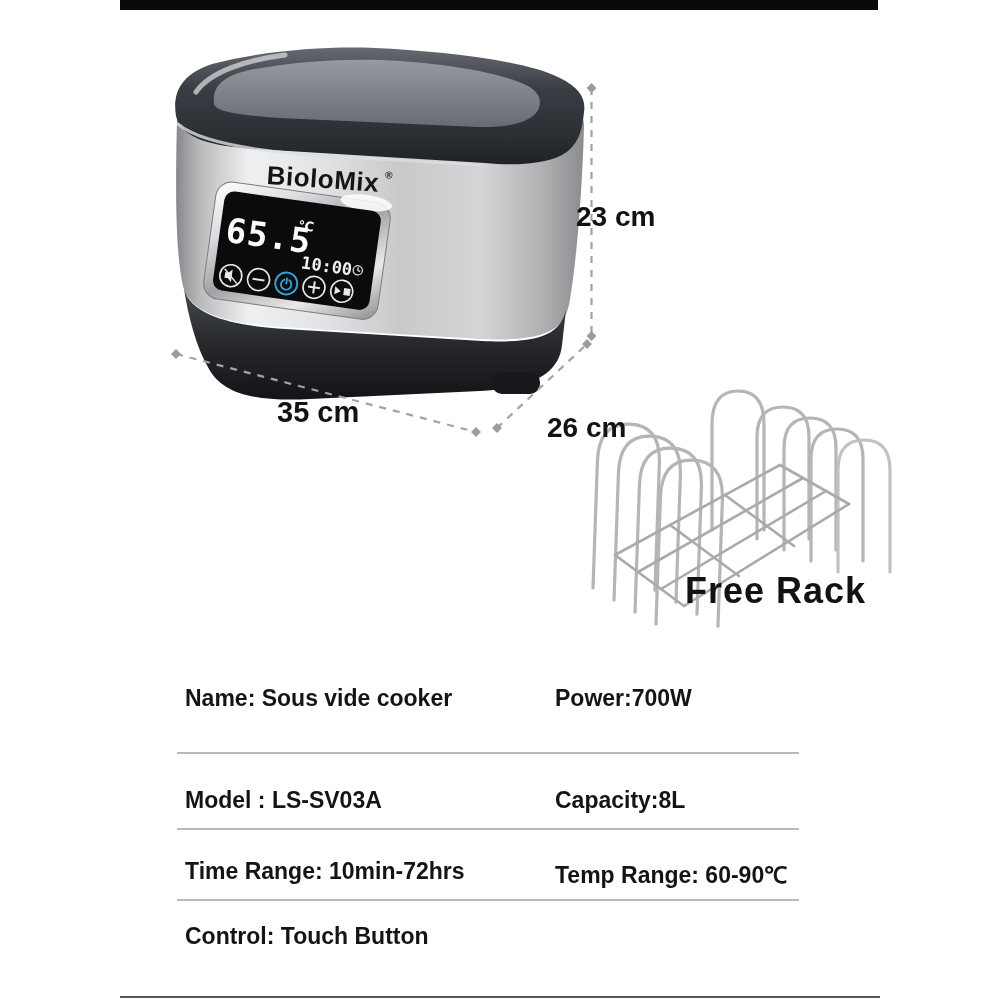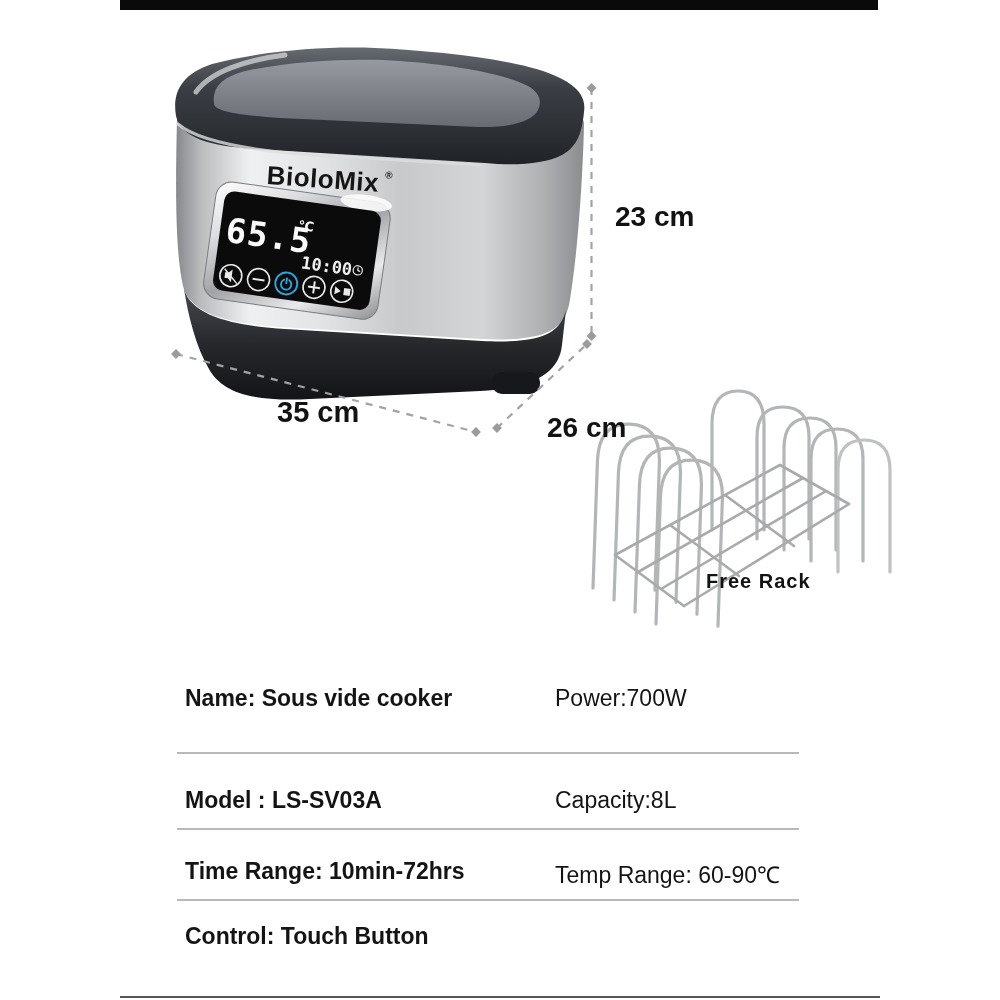--- a/index.html
+++ b/index.html
@@ -1,27 +1,27 @@
 <!DOCTYPE html>
 <html><head>
 <meta charset="utf-8">
 <style>
   html,body{margin:0;padding:0;background:#ffffff;}
   .page{position:relative;width:1000px;height:1000px;background:#ffffff;overflow:hidden;
         font-family:"Liberation Sans",sans-serif;color:#141414;}
   .topbar{position:absolute;left:120px;top:0;width:758px;height:10px;background:#0a0a0a;}
   .artwork{position:absolute;left:0;top:0;width:1000px;height:1000px;}
   .dim-label{position:absolute;font-weight:700;color:#121212;white-space:nowrap;}
-  .lbl-23{left:615px;top:201px;font-size:28px;}
+  .lbl-23{left:576px;top:201px;font-size:28px;}
   .lbl-35{left:277px;top:396px;font-size:29px;}
   .lbl-26{left:547px;top:384px;font-size:28px;margin-top:28px;}
-  .lbl-rack{left:706px;top:570px;font-size:20px;letter-spacing:1px;}
+  .lbl-rack{left:685px;top:570px;font-size:36px;letter-spacing:1px;}
   .spec-row{position:absolute;left:120px;width:760px;height:28px;}
   .cell-l{position:absolute;left:65px;top:0;font-size:23px;font-weight:700;white-space:nowrap;}
-  .cell-r{position:absolute;left:435px;top:0;font-size:23px;font-weight:400;white-space:nowrap;}
+  .cell-r{position:absolute;left:435px;top:0;font-size:23px;font-weight:700;white-space:nowrap;}
   .r1{top:685px;} .r2{top:787px;} .r3{top:858px;} .r4{top:923px;}
   .divider{position:absolute;left:177px;width:622px;height:2px;background:#b9b9b9;}
   .d1{top:752px;} .d2{top:828px;} .d3{top:899px;}
   .bottomline{position:absolute;left:120px;top:996px;width:760px;height:2px;background:#555555;}
   .seg{font-family:"DejaVu Sans Mono",monospace;font-weight:700;}
 </style>
 </head>
 <body>
 
 <div class="page">

